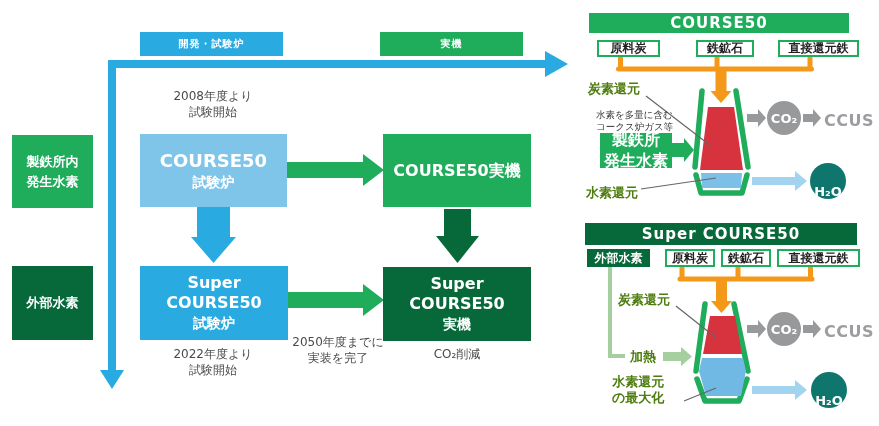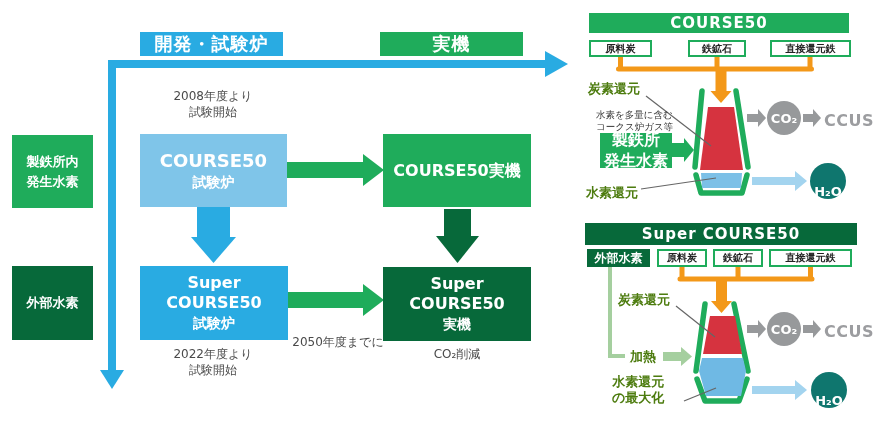--- a/index.html
+++ b/index.html
@@ -6,32 +6,32 @@
   #stage{
     position:relative;width:879px;height:426px;background:#fff;overflow:hidden;
     font-family:"DejaVu Sans","Liberation Sans",sans-serif;
   }
   .abs{position:absolute;}
   svg.abs{left:0;top:0;}
   .box{
     display:flex;flex-direction:column;align-items:center;justify-content:center;
     color:#fff;text-align:center;line-height:1.25;box-sizing:border-box;
   }
-  .hdr{font-weight:bold;font-size:18px;letter-spacing:1px;}
+  .hdr{font-weight:bold;font-size:10px;letter-spacing:1px;}
   .t1{font-weight:bold;font-size:18px;}
   .t1s{font-weight:bold;font-size:16px;}
   .t2{font-weight:bold;font-size:14px;margin-top:2px;text-align:center;}
   .side{font-weight:bold;font-size:13px;line-height:1.5;}
   .note{color:#4a4a4a;font-size:12px;line-height:1.32;text-align:center;}
   .lbl{font-weight:bold;font-size:13px;color:#4d7c0f;white-space:nowrap;}
   .tiny{font-size:9.5px;color:#333;line-height:1.25;white-space:nowrap;}
   .inbox{
     background:#fff;border:2px solid #1fac5b;box-sizing:border-box;
     display:flex;align-items:center;justify-content:center;
-    font-weight:bold;font-size:10px;color:#222;white-space:nowrap;
+    font-weight:bold;font-size:12px;color:#222;white-space:nowrap;margin-left:8px;
   }
   .minihdr{
     display:flex;align-items:center;justify-content:center;color:#fff;
     font-weight:bold;font-size:15px;letter-spacing:1px;
   }
   .circle{
     border-radius:50%;display:flex;align-items:center;justify-content:center;
     color:#fff;font-weight:bold;font-size:13px;
   }
   .ccus{color:#9c9da0;font-size:16px;font-weight:bold;letter-spacing:.5px;}
@@ -175,20 +175,21 @@
     <div class="t1s">Super COURSE50</div>
     <div class="t2">実機</div>
   </div>
 
   <div class="abs note" style="left:153px;top:347px;width:120px">
     <div>2022年度より</div>
     <div>試験開始</div>
   </div>
   <div class="abs note" style="left:282px;top:335px;width:112px">
     <div>2050年度までに</div>
+    <div>実装を完了</div>
   </div>
   <div class="abs note" style="left:399px;top:347px;width:116px">
     <div>CO₂削減</div>
   </div>
 
   <div class="abs minihdr bg-green" style="left:589px;top:13px;width:260px;height:20px">
     <span>COURSE50</span>
   </div>
   <div class="abs inbox" style="left:589px;top:40px;width:63px;height:17px">
     <span>原料炭</span>

